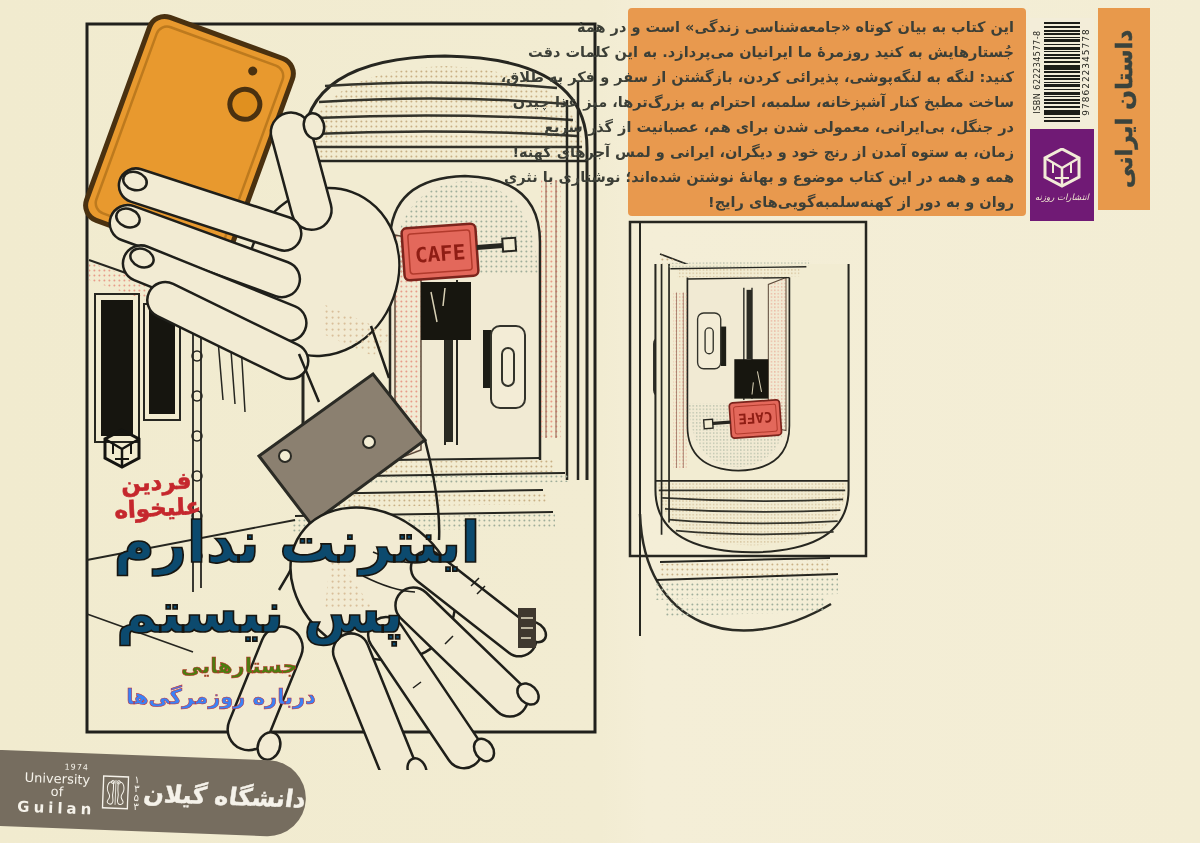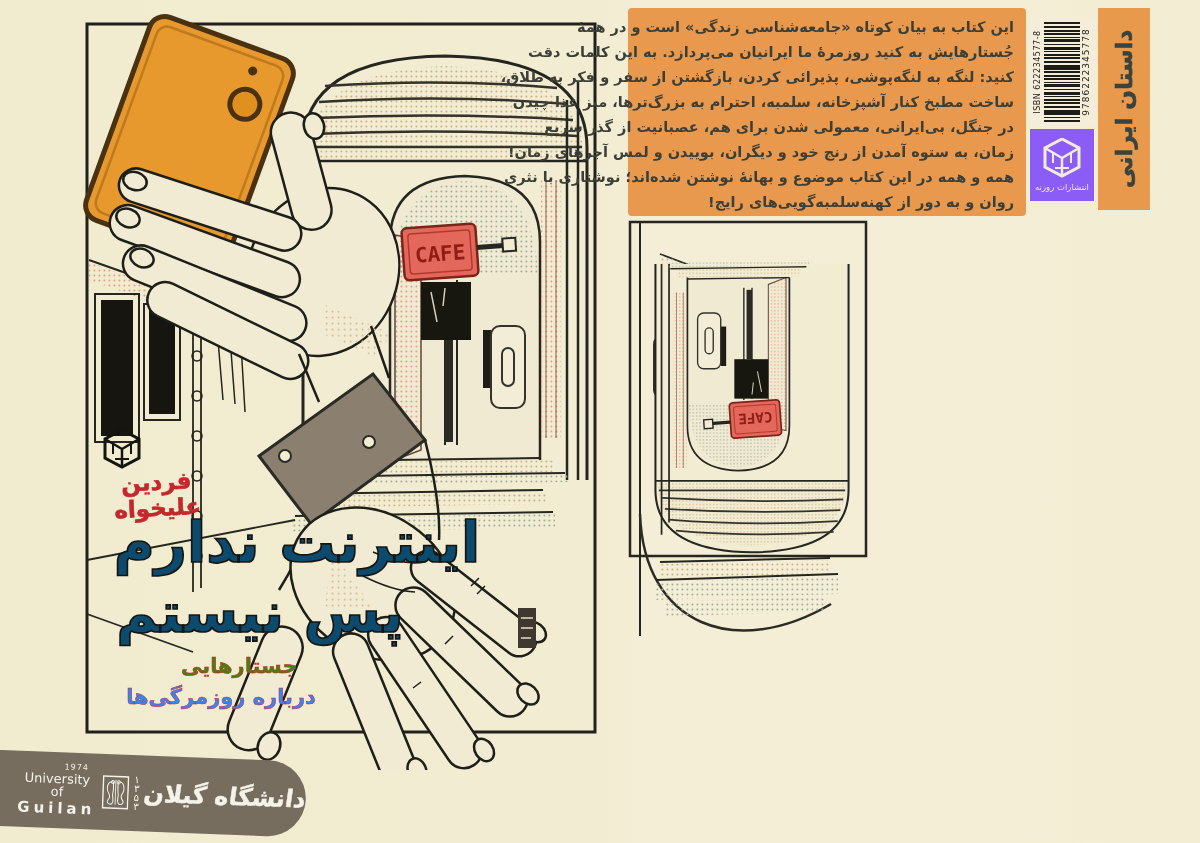--- a/index.html
+++ b/index.html
@@ -35,22 +35,22 @@
 
   .barcode-panel{left:1030px;top:18px;width:64px;height:108px;background:#f3edd9;}
   .barcode-rot{position:absolute;left:-20px;top:23px;width:104px;height:62px;
                transform:rotate(-90deg);display:flex;flex-direction:column;justify-content:center;}
   .isbn-label{font-size:8px;letter-spacing:.5px;color:#23231d;text-align:center;line-height:10px;}
   .bars{height:36px;margin:1px 2px;
         background:repeating-linear-gradient(90deg,#1d1d18 0 1.5px,transparent 1.5px 3.5px),
                    repeating-linear-gradient(90deg,#1d1d18 0 2px,transparent 2px 9px);}
   .isbn-number{font-size:9px;letter-spacing:1px;color:#23231d;text-align:center;line-height:11px;}
 
-  .pub-square{left:1030px;top:129px;width:64px;height:72px;background:#8b5cf6;
-              display:flex;flex-direction:column;align-items:center;justify-content:center;}
+  .pub-square{left:1030px;top:129px;width:64px;height:92px;background:#701a75;
+              display:flex;flex-direction:column;align-items:center;justify-content:center;font-style:italic;}
   .pub-square .nm{color:#f0e8d0;font-size:8.5px;margin-top:4px;direction:rtl;}
 
   .cat-strip{left:1098px;top:8px;width:52px;height:202px;background:#e8994b;}
   .cat-rot{position:absolute;left:-74px;top:75px;width:200px;height:52px;line-height:52px;
            transform:rotate(-90deg);text-align:center;direction:rtl;color:#3a433d;
            font-weight:bold;font-size:23px;-webkit-text-stroke:.6px #3a433d;}
 
   .back-ill{left:626px;top:218px;}
 
   
@@ -218,21 +218,21 @@
   <div class="abs sub1">جستارهایی</div>
   <div class="abs sub2">درباره روزمرگی‌ها</div>
 </div>
 
 <div class="abs desc-box">
   <div class="ln">این کتاب به بیان کوتاه «جامعه‌شناسی زندگی» است و در همۀ</div>
   <div class="ln">جُستارهایش به کنید روزمرۀ ما ایرانیان می‌پردازد. به این کلمات دقت</div>
   <div class="ln">کنید: لنگه به لنگه‌پوشی، پذیرائی کردن، بازگشتن از سفر و فکر به طلاق،</div>
   <div class="ln">ساخت مطبخ کنار آشپزخانه، سلمبه، احترام به بزرگ‌ترها، میز غذا چیدن</div>
   <div class="ln">در جنگل، بی‌ایرانی، معمولی شدن برای هم، عصبانیت از گذر سریع</div>
-  <div class="ln">زمان، به ستوه آمدن از رنج خود و دیگران، بوییدن و لمس آجرهای زمان!</div>
+  <div class="ln">زمان، به ستوه آمدن از رنج خود و دیگران، ایرانی و لمس آجرهای کهنه!</div>
   <div class="ln">همه و همه در این کتاب موضوع و بهانۀ نوشتن شده‌اند؛ نوشتاری با نثری</div>
   <div class="ln last">روان و به دور از کهنه‌سلمبه‌گویی‌های رایج!</div>
 </div>
 
 <div class="abs barcode-panel">
   <div class="barcode-rot">
     <div class="isbn-label">ISBN 622234577-8</div>
     <div class="bars"></div>
     <div class="isbn-number">9786222345778</div>
   </div>

